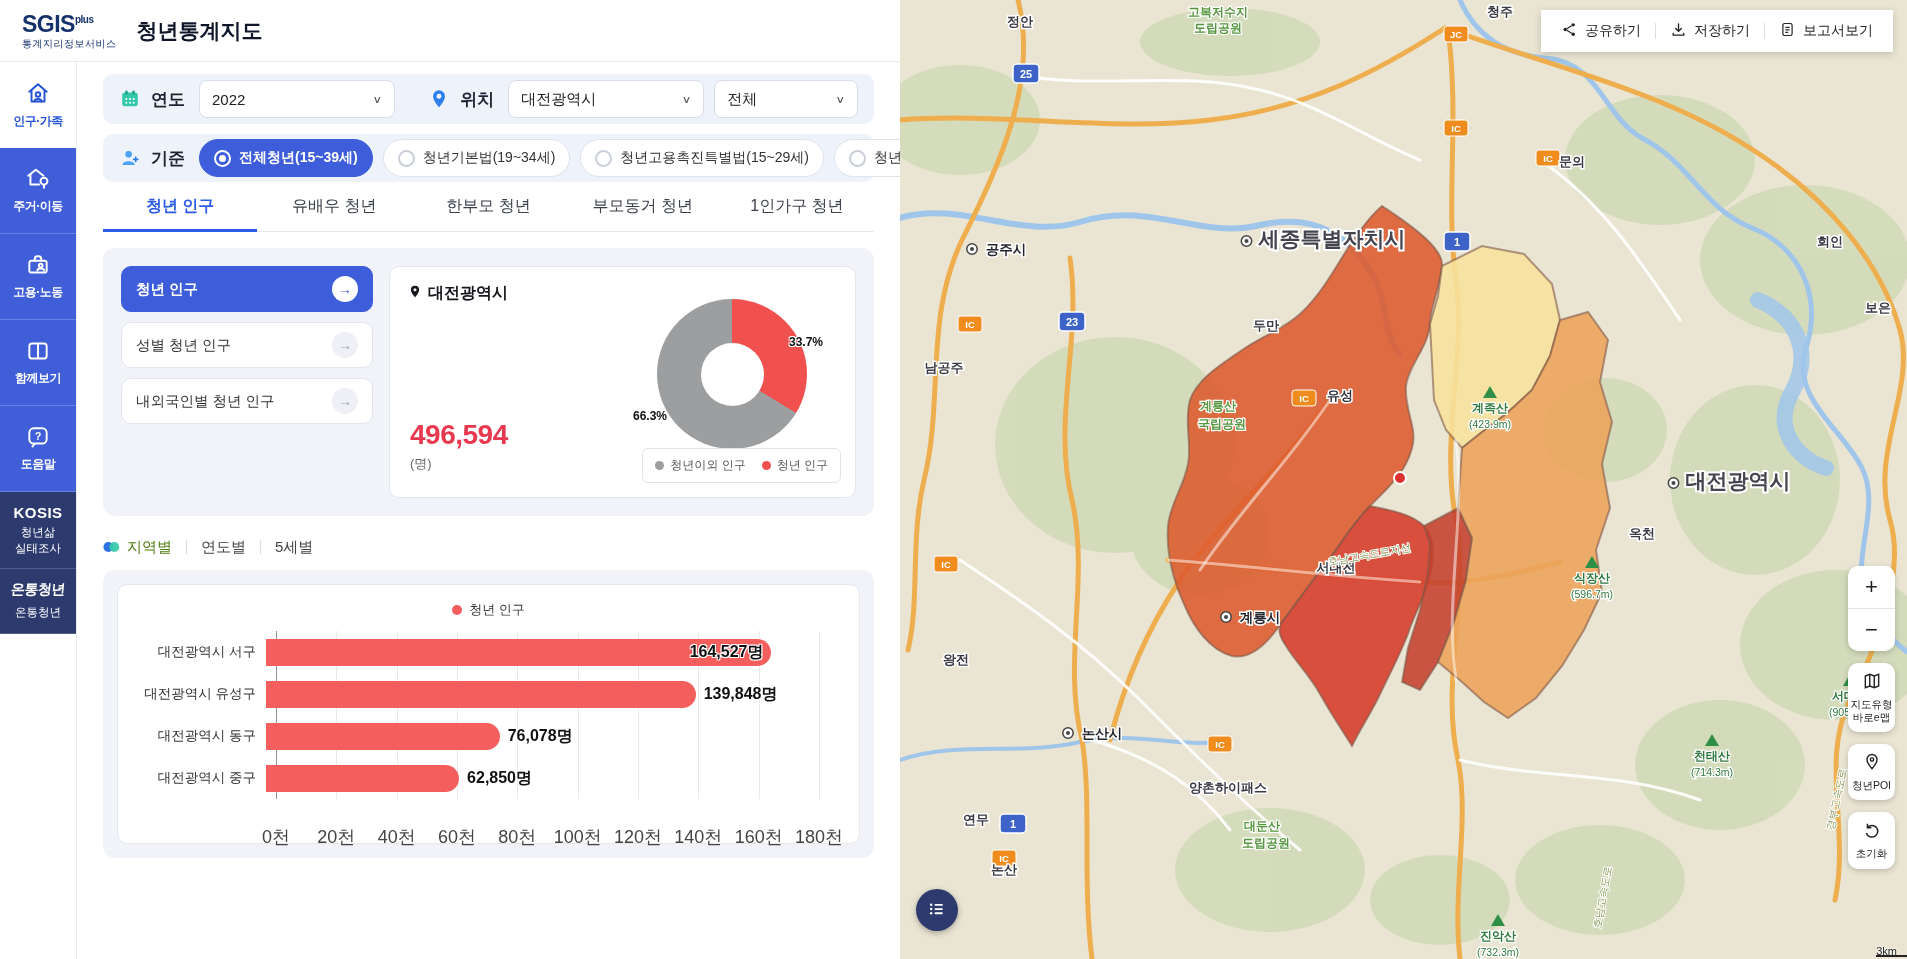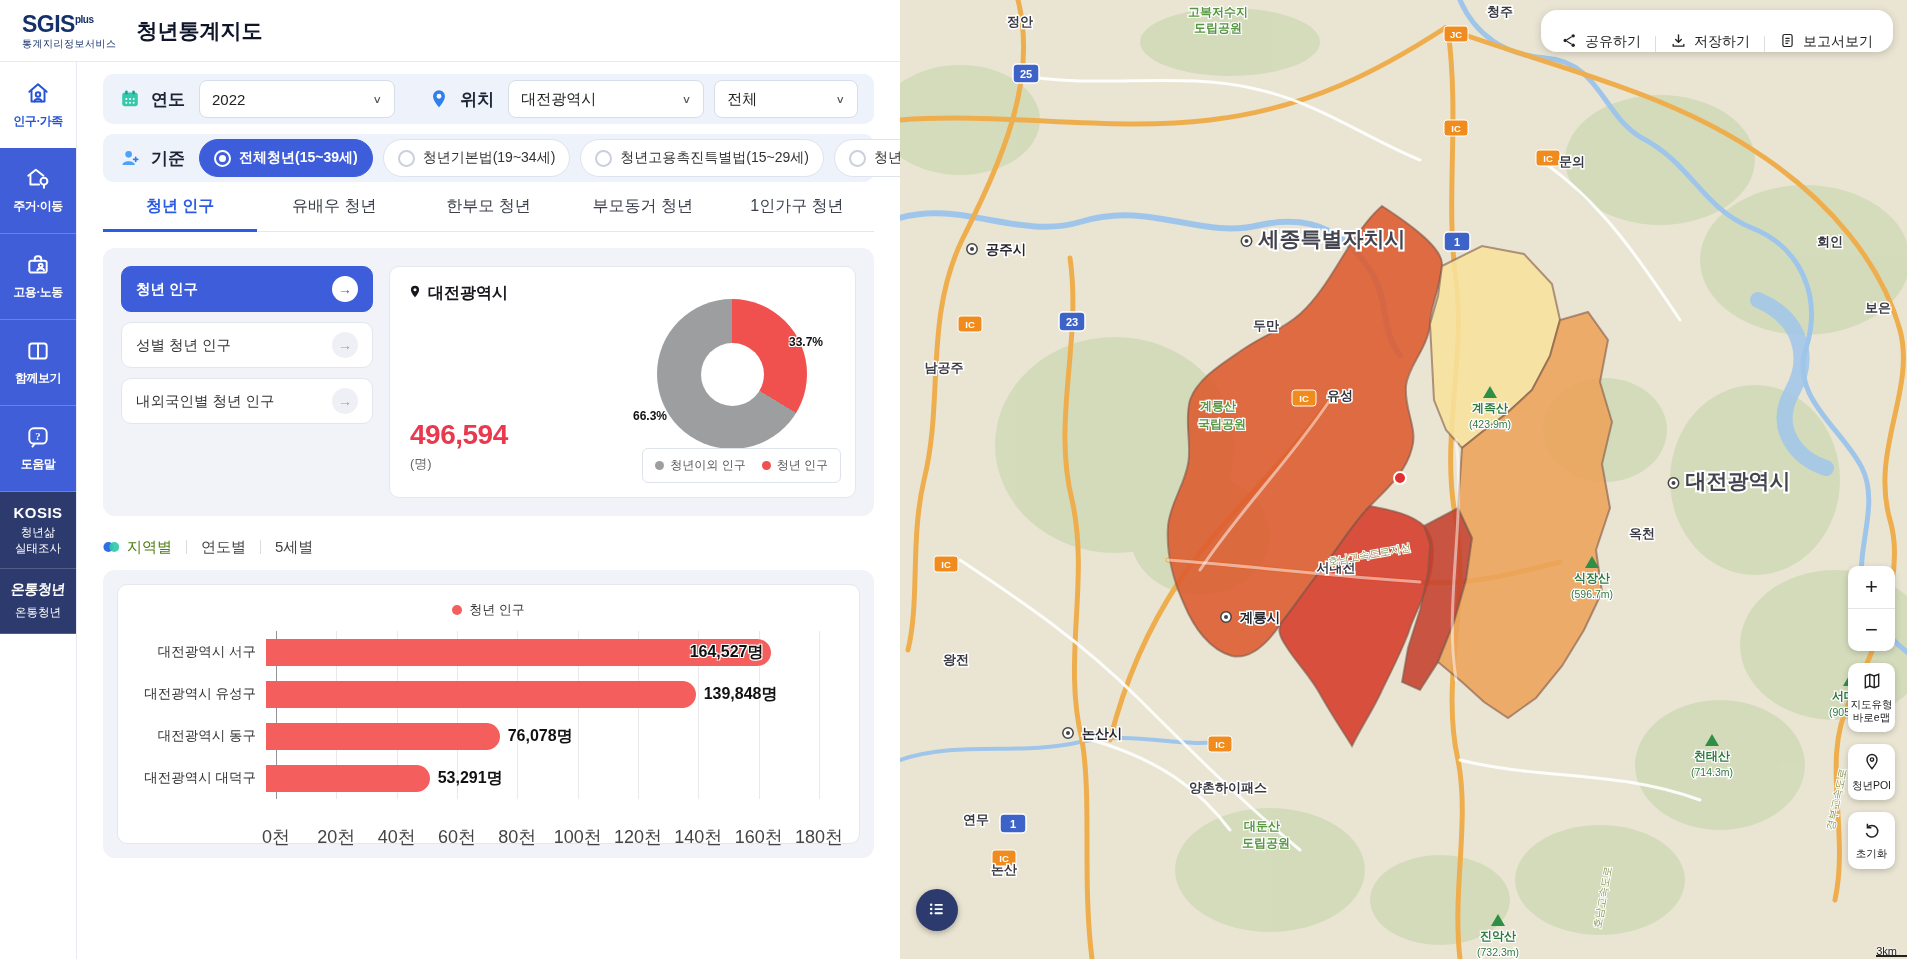--- a/index.html
+++ b/index.html
@@ -13,21 +13,21 @@
   .logo .l1 { font-size:23px; font-weight:bold; color:#15316b; letter-spacing:-0.5px; }
   .logo .l1 sup { font-size:10px; color:#15316b; font-weight:bold; }
   .logo .l2 { font-size:10px; color:#15316b; margin-top:3px; letter-spacing:0.5px; }
   .apptitle { font-size:21px; font-weight:bold; color:#101629; }
 
   .left-body { flex:1; display:flex; min-height:0; }
 
   
   .sidebar { width:77px; flex:0 0 77px; border-right:1px solid #e8eaf0; display:flex; flex-direction:column; background:#fff; }
   .sb-item { height:86px; display:flex; flex-direction:column; align-items:center; justify-content:center; gap:6px;
-             background:#3f5ed8; color:#fff; border-bottom:1px solid rgba(255,255,255,.22); cursor:pointer;font-family:Liberation Serif, serif; }
+             background:#3f5ed8; color:#fff; border-bottom:1px solid rgba(255,255,255,.22); cursor:pointer; }
   .sb-item.active { background:#fff; color:#2553d6; border-bottom:none; }
   .sb-ic svg { width:26px; height:26px; display:block; }
   .sb-label { font-size:12px; font-weight:600; letter-spacing:-0.5px; }
   .sb-dark { background:#2c3a6e; color:#fff; text-align:center; padding:12px 2px; border-bottom:1px solid rgba(255,255,255,.18); cursor:pointer; }
   .sb-dark .kt { font-size:15px; font-weight:bold; letter-spacing:0.5px; }
   .sb-dark .ks { font-size:11.5px; margin-top:4px; line-height:1.35; }
   .sb-dark .ot-logo { font-size:14px; font-weight:800; transform:skewX(-6deg); letter-spacing:-0.5px; margin-bottom:6px; }
 
   
   .content { flex:1; padding:12px 26px 0; background:#fff; overflow:hidden; }
@@ -108,21 +108,21 @@
   .t-ic-town { font-size:13px; fill:#33333d; font-weight:bold; text-anchor:middle; stroke:#fff; stroke-width:3px; paint-order:stroke; }
   .t-city  { font-size:13.5px; fill:#26262e; font-weight:bold; text-anchor:middle; stroke:#fff; stroke-width:3px; paint-order:stroke; }
   .t-big   { font-size:21px; fill:#44444e; font-weight:bold; text-anchor:middle; stroke:#fff; stroke-width:4px; paint-order:stroke; }
   .t-park  { font-size:12px; fill:#55963f; font-weight:600; text-anchor:middle; stroke:#fff; stroke-width:2.5px; paint-order:stroke; }
   .t-mtn   { font-size:12px; fill:#2f7a40; font-weight:600; text-anchor:middle; stroke:#fff; stroke-width:2.5px; paint-order:stroke; }
   .t-mtn-sub { font-size:10.5px; fill:#2f7a40; text-anchor:middle; stroke:#fff; stroke-width:2.5px; paint-order:stroke; }
   .t-road  { font-size:10.5px; fill:#8a9a5b; text-anchor:middle; stroke:#fff; stroke-width:2px; paint-order:stroke; }
   .sh-txt { font-size:11px; fill:#fff; font-weight:bold; text-anchor:middle; }
   .ic-txt { font-size:9.5px; fill:#fff; font-weight:bold; text-anchor:middle; }
 
-  .map-actions { position:absolute; top:10px; right:14px; height:42px; background:#fff; border-radius:16px; display:flex; align-items:flex-end;
+  .map-actions { position:absolute; top:10px; right:14px; height:42px; background:#fff; border-radius:0; display:flex; align-items:center;
                  padding:0 6px; box-shadow:0 2px 8px rgba(0,0,0,.18); }
   .ma-btn { display:flex; align-items:center; gap:7px; font-size:14px; color:#222; padding:0 14px; cursor:pointer; white-space:nowrap; }
   .ma-btn svg { width:17px; height:17px; }
   .ma-sep { width:1px; height:16px; background:#ddd; }
 
   .map-controls { position:absolute; right:12px; top:566px; width:47px; display:flex; flex-direction:column; gap:12px; }
   .mc-box { background:#fff; border-radius:10px; box-shadow:0 2px 6px rgba(0,0,0,.2); overflow:hidden; }
   .zoom-btn { height:42px; display:flex; align-items:center; justify-content:center; font-size:22px; color:#222; cursor:pointer; }
   .zoom-div { height:1px; background:#e5e5e5; }
   .mc-btn { background:#fff; border-radius:10px; box-shadow:0 2px 6px rgba(0,0,0,.2); display:flex; flex-direction:column;
@@ -395,24 +395,24 @@
                     </div>
                   </div>
                   <div class="brow">
                     <div class="cat">대전광역시 동구</div>
                     <div class="barwrap">
                       <div class="bar" style="width: 42.2656%; background: rgb(244, 95, 94);"></div>
                       <span class="val" style="left: 42.2656%; margin-left: 8px;">76,078명</span>
                     </div>
                   </div>
                   <div class="brow">
-                    <div class="cat">대전광역시 대덕구</div>
+                    <div class="cat">대전광역시 중구</div>
                     <div class="barwrap">
-                      <div class="bar" style="width: 29.6061%; background: rgb(244, 95, 94);"></div>
-                      <span class="val" style="left: 29.6061%; margin-left: 8px;">53,291명</span>
+                      <div class="bar" style="width: 34.9167%; background: rgb(244, 95, 94);"></div>
+                      <span class="val" style="left: 34.9167%; margin-left: 8px;">62,850명</span>
                     </div>
                   </div>
                 </div>
               <div class="ticks" id="ticks">
                   <span class="tick" style="left: 0%;">0천</span>
                   <span class="tick" style="left: 11.1111%;">20천</span>
                   <span class="tick" style="left: 22.2222%;">40천</span>
                   <span class="tick" style="left: 33.3333%;">60천</span>
                   <span class="tick" style="left: 44.4444%;">80천</span>
                   <span class="tick" style="left: 55.5556%;">100천</span>

